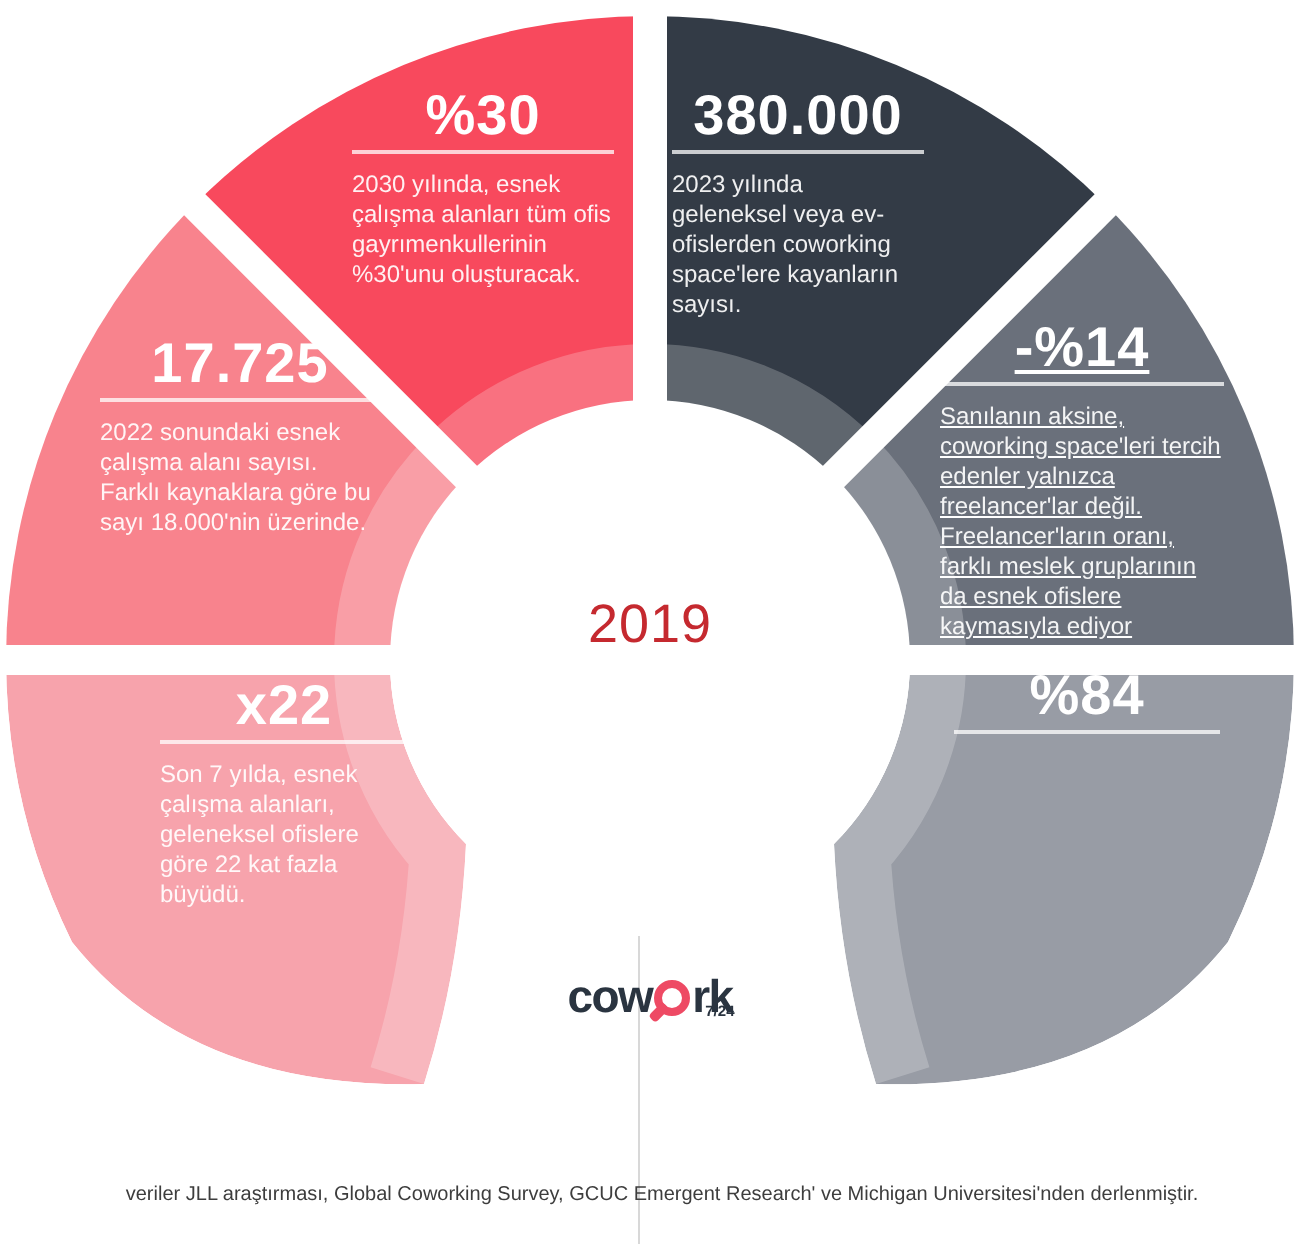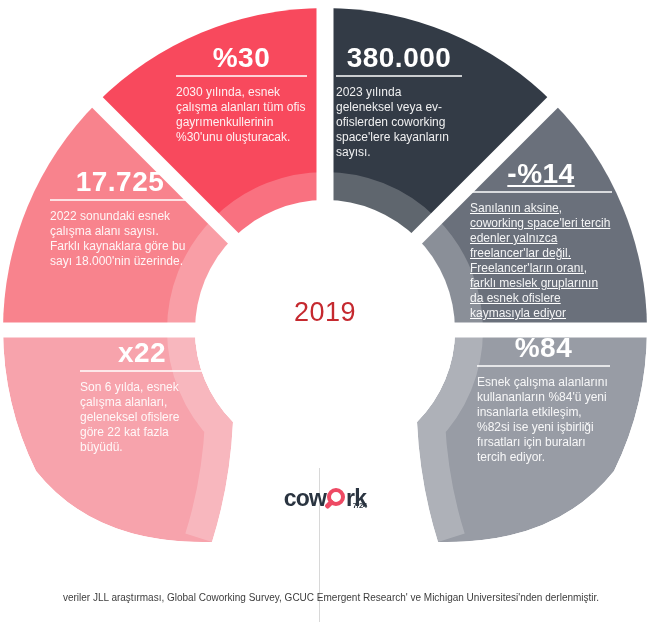--- a/index.html
+++ b/index.html
@@ -18,21 +18,21 @@
   .seg4{left:470px;top:160px;width:142px;text-decoration:underline;}
   .seg5{left:41px;top:339px;width:124px;margin-left:39px;}
   .seg6{left:477px;top:334px;width:133px;}
   .center-title{
     position:absolute;left:0;right:0;top:296px;text-align:center;
     font-size:27px;line-height:33px;color:#c5292f;letter-spacing:0.5px;
   }
   .vline{position:absolute;left:319px;top:468px;width:1px;height:154px;background:#d8d8d8;}
   .logo{position:absolute;left:0;right:0;top:487px;display:flex;justify-content:center;}
   .logo-inner{
-    position:relative;display:flex;
+    position:relative;display:flex;align-items:center;
     font-size:23px;line-height:22px;font-weight:bold;color:#2a3440;letter-spacing:-0.8px;
   }
   .mag{
     display:inline-block;width:10px;height:10px;border:4.5px solid #ee4a64;border-radius:50%;
     position:relative;top:1px;margin:0 1px;
   }
   .mag-handle{
     position:absolute;width:4.5px;height:10px;background:#ee4a64;border-radius:2px;
     left:-4px;bottom:-7px;transform:rotate(45deg);
   }
@@ -107,27 +107,26 @@
 
   <div class="seg seg4">
     <div class="stat">-%14</div>
     <div class="rule"></div>
     <div class="desc">Sanılanın aksine, coworking space'leri tercih edenler yalnızca freelancer'lar değil. Freelancer'ların oranı, farklı meslek gruplarının da esnek ofislere kaymasıyla ediyor düşüyor.</div>
   </div>
 
   <div class="seg seg5">
     <div class="stat">x22</div>
     <div class="rule"></div>
-    <div class="desc">Son 6 yılda, esnek çalışma alanları, geleneksel ofislere göre 22 kat fazla büyüdü.</div>
+    <div class="desc">Son 7 yılda, esnek çalışma alanları, geleneksel ofislere göre 22 kat fazla büyüdü.</div>
   </div>
 
   <div class="seg seg6">
     <div class="stat">%84</div>
     <div class="rule"></div>
-    <div class="desc">Esnek çalışma alanlarını kullananların %84'ü yeni insanlarla etkileşim, %82si ise yeni işbirliği fırsatları için buraları tercih ediyor.</div>
   </div>
 
   <div class="center-title">
     <div>2019</div>
   </div>
 
   <div class="logo">
     <div class="logo-inner">
       <span>cow</span>
       <span class="mag">

